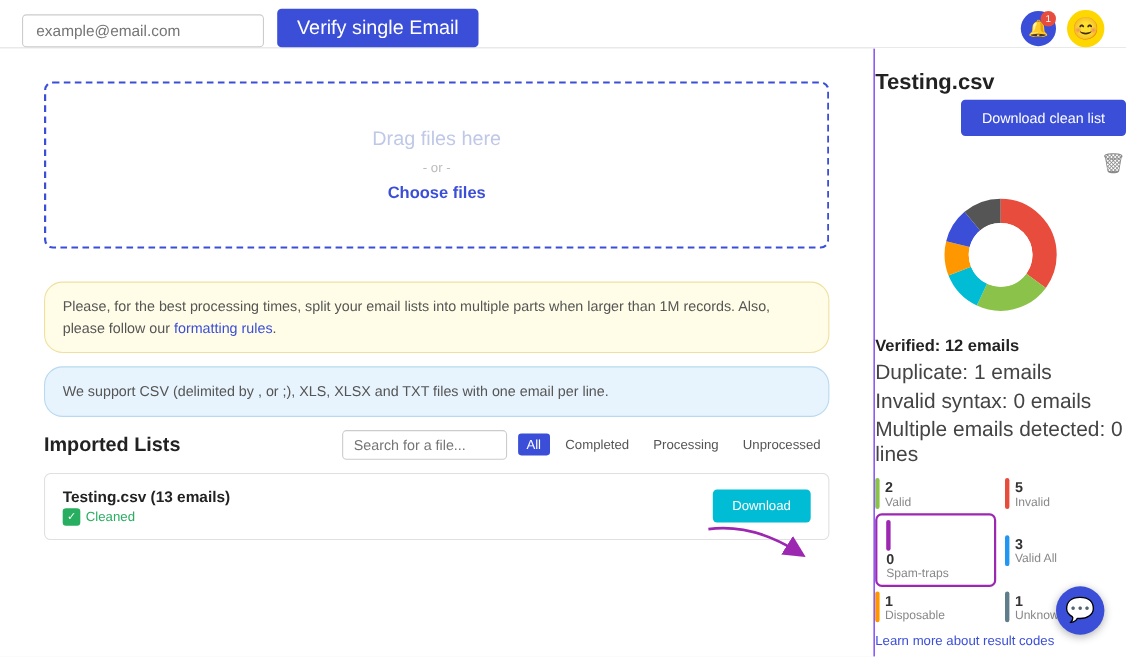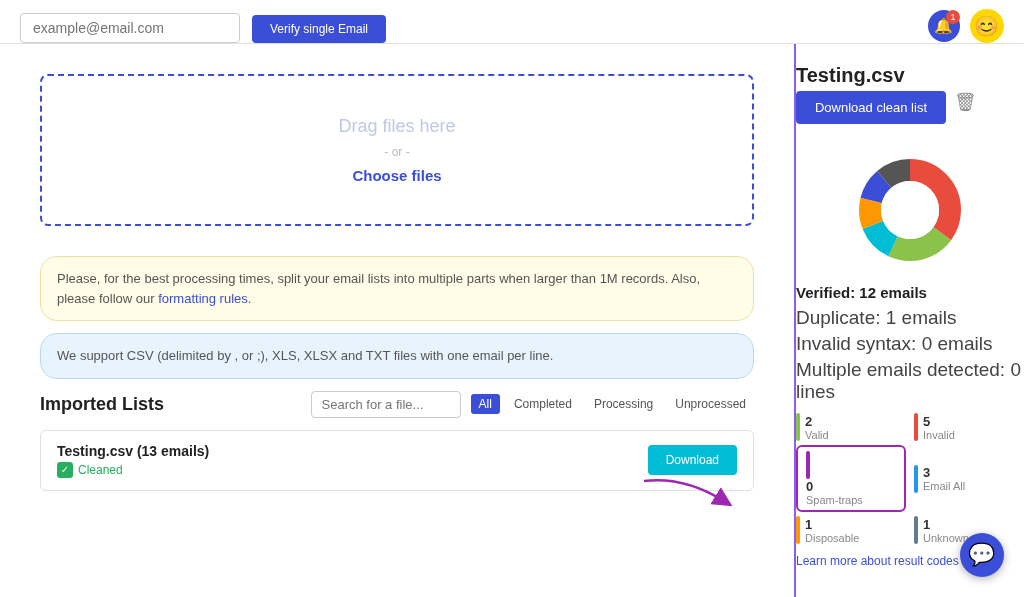--- a/index.html
+++ b/index.html
@@ -24,21 +24,21 @@
       color: #aaa;
       width: 220px;
       outline: none;
     }
     .verify-btn {
       background: #3b4ed8;
       color: #fff;
       border: none;
       border-radius: 4px;
       padding: 7px 18px;
-      font-size: 12px;
+      font-size: 18px;
       cursor: pointer;
       font-weight: 500;
     }
     .header-spacer { flex: 1; }
     .header-icons { display: flex; align-items: center; gap: 10px; }
     .bell-icon {
       width: 32px; height: 32px;
       background: #3b4ed8;
       border-radius: 50%;
       display: flex; align-items: center; justify-content: center;
@@ -193,21 +193,21 @@
     }
     .delete-icon-btn {
       background: none;
       border: none;
       cursor: pointer;
       color: #888;
       font-size: 18px;
       margin-left: 8px;
       vertical-align: middle;
     }
-    .panel-top-actions { display: flex; align-items: flex-start; margin-bottom: 12px; }
+    .panel-top-actions { display: flex; align-items: flex-end; margin-bottom: 12px; flex-direction: column; }
 
     
     .donut-container {
       display: flex;
       justify-content: center;
       margin-bottom: 14px;
     }
 
     
     .stat-verified { font-weight: bold; font-size: 15px; color: #222; margin-bottom: 6px; }
@@ -358,21 +358,21 @@
         <div>
           <div class="stat-num">0</div>
           <div class="stat-label-sm">Spam-traps</div>
         </div>
       </div>
 
       <div class="bottom-stat-item">
         <div class="stat-bar" style="background:#2196f3;"></div>
         <div>
           <div class="stat-num">3</div>
-          <div class="stat-label-sm">Email All</div>
+          <div class="stat-label-sm">Valid All</div>
         </div>
       </div>
 
       <div class="bottom-stat-item">
         <div class="stat-bar" style="background:#ff9800;"></div>
         <div>
           <div class="stat-num">1</div>
           <div class="stat-label-sm">Disposable</div>
         </div>
       </div>

